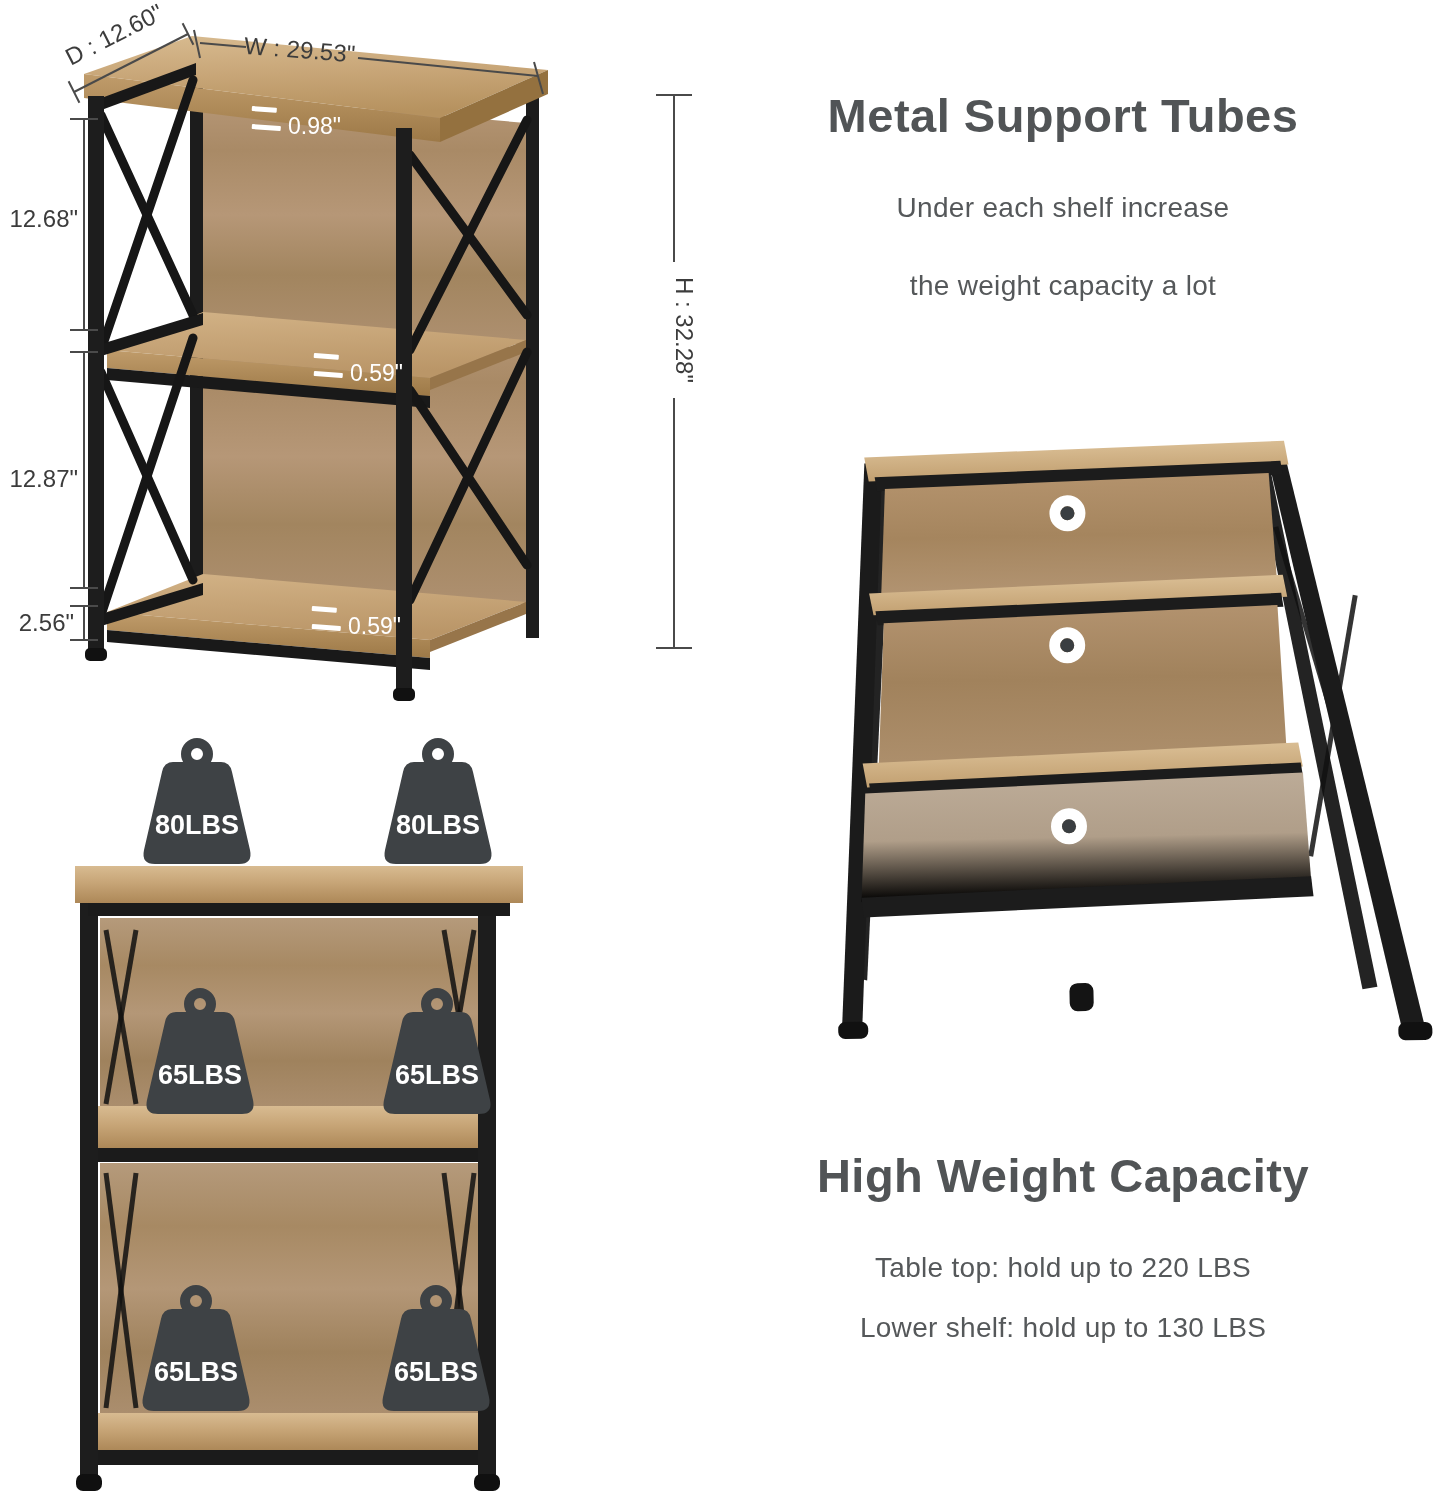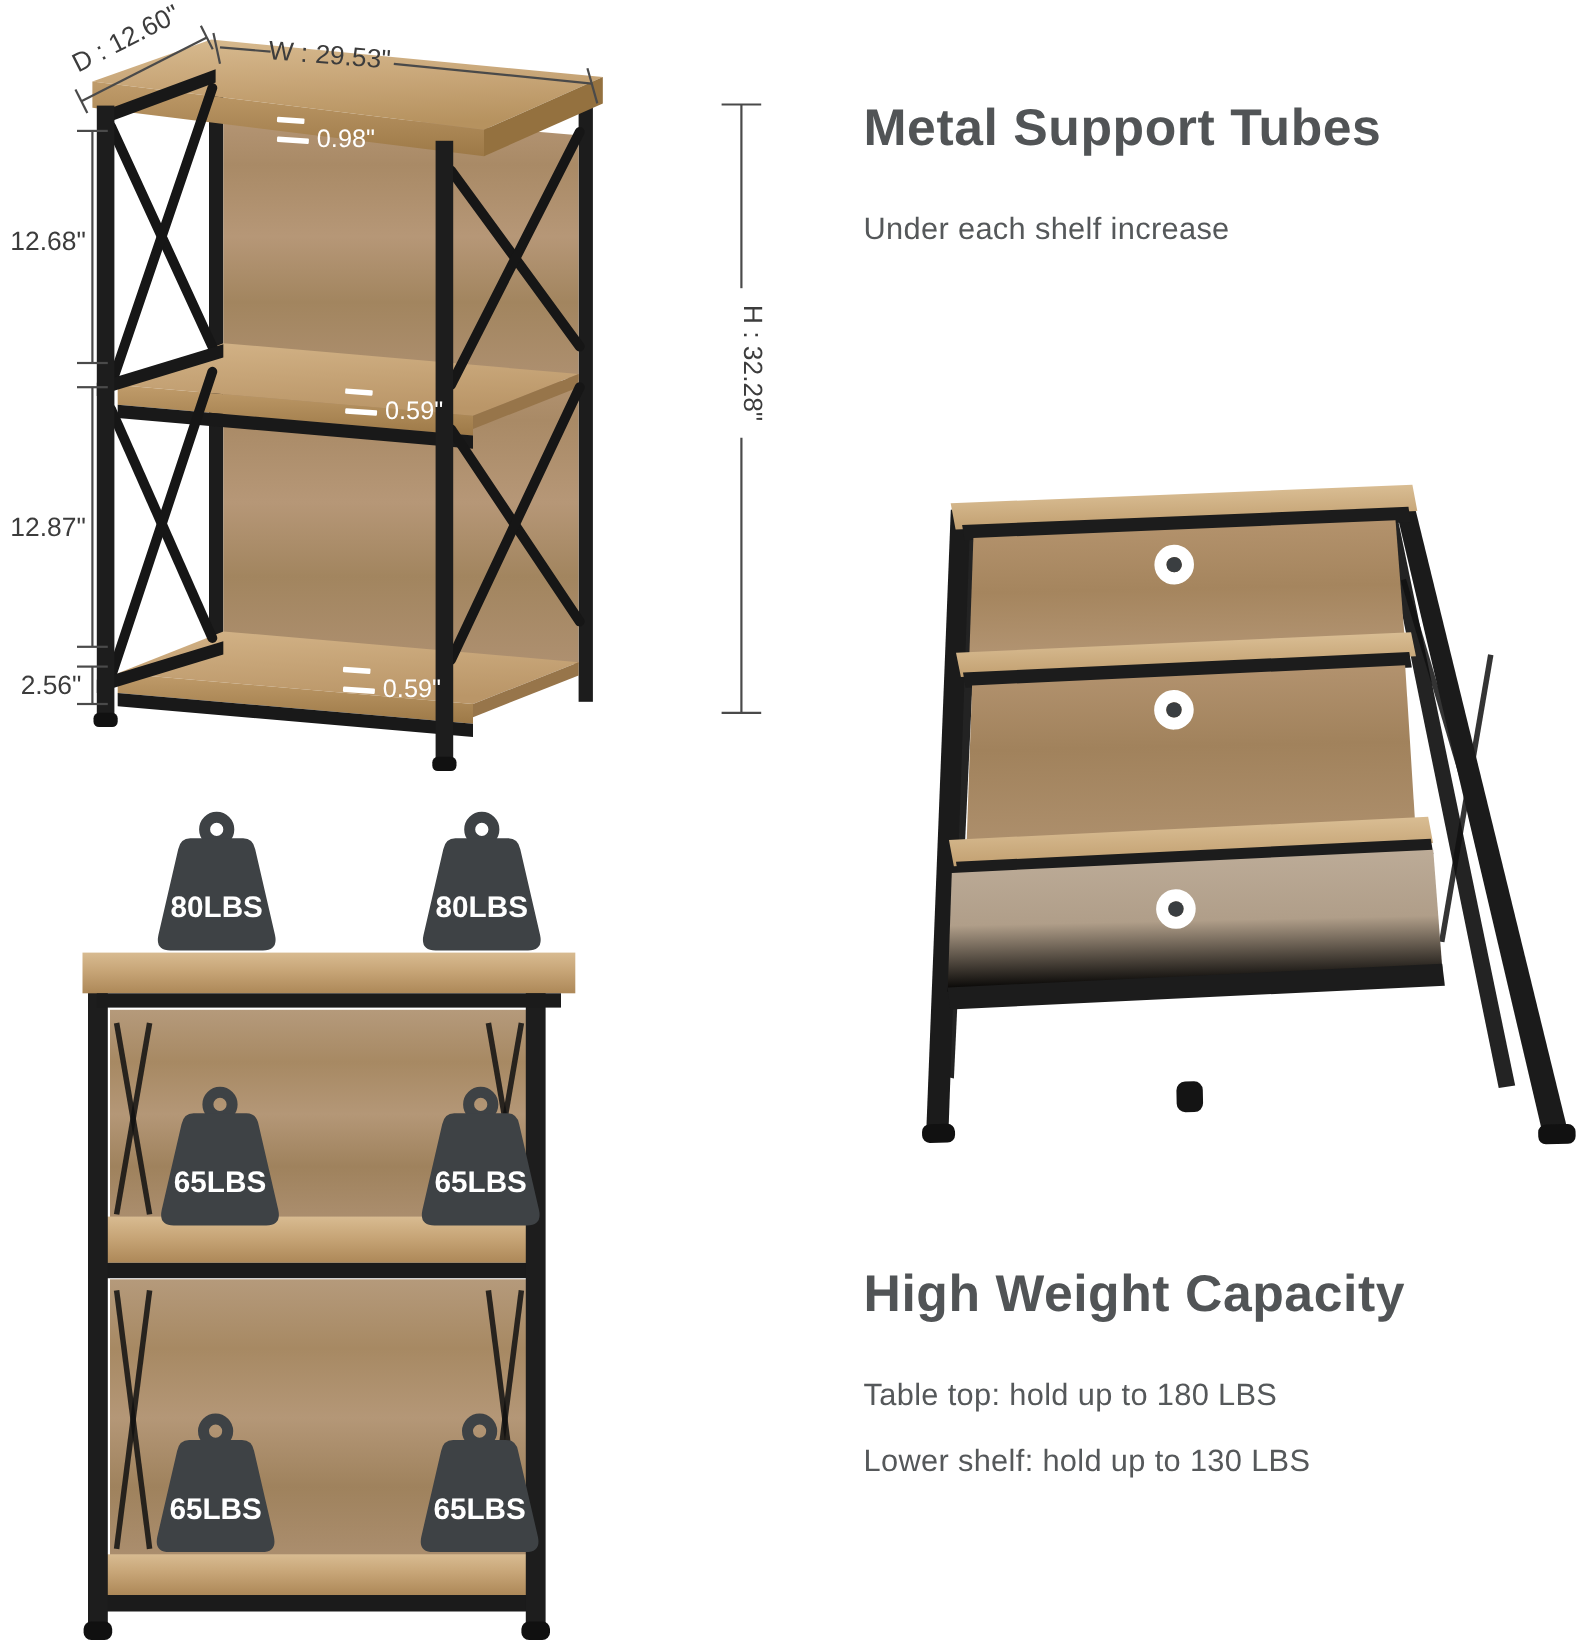--- a/index.html
+++ b/index.html
@@ -1,19 +1,19 @@
 <!DOCTYPE html>
 <html><head>
 <meta charset="utf-8">
 <style>
   html,body{margin:0;padding:0;background:#fff;}
   .canvas{position:relative;width:1441px;height:1500px;background:#ffffff;overflow:hidden;
           font-family:"Liberation Sans", sans-serif;}
   .abs{position:absolute;}
-  .txt-col{width:556px;}
+  .txt-col{width:556px;text-align:center;}
   .big-heading{font-size:47px;font-weight:bold;color:#515456;letter-spacing:.5px;white-space:nowrap;}
   .sub-line{font-size:28px;font-weight:400;color:#55585a;letter-spacing:.3px;white-space:nowrap;}
   svg{display:block;}
   svg text{font-family:"Liberation Sans", sans-serif;}
   .dim-txt{font-size:24px;fill:#3c3c3c;}
   .white-lbl{font-size:23px;fill:#ffffff;}
   .wtxt{font-size:27px;font-weight:bold;fill:#ffffff;}
   .dim-line{stroke:#4a4a4a;stroke-width:2;fill:none;}
   .xbrace{stroke:#161616;stroke-width:9;fill:none;stroke-linecap:round;}
   .xbrace2{stroke:#101010;stroke-width:5;fill:none;opacity:.85;}
@@ -133,20 +133,21 @@
     </g>
     <g>
       <rect x="312" y="606" width="25" height="5" rx="1" fill="#fff" transform="rotate(4 312 606)"></rect>
       <rect x="312" y="624" width="29" height="5" rx="1" fill="#fff" transform="rotate(4 312 624)"></rect>
       <text class="white-lbl" x="348" y="634">0.59"</text>
     </g>
   </svg>
 
   <div class="abs txt-col big-heading" style="left:785px;top:88px">Metal Support Tubes</div>
   <div class="abs txt-col sub-line" style="left:785px;top:192px">Under each shelf increase</div>
+  <div class="abs txt-col sub-line" style="left:785px;top:270px">the weight capacity a lot</div>
 
   <svg class="abs" style="left:810px;top:430px" width="640" height="660" viewBox="0 0 640 660">
     <defs>
       <linearGradient id="tTop" x1="0" y1="0" x2="0" y2="1">
         <stop offset="0" stop-color="#d9bd93"></stop>
           <stop offset="1" stop-color="#c2a071"></stop>
       </linearGradient>
       <linearGradient id="tP1" x1="0" y1="0" x2="0" y2="1">
         <stop offset="0" stop-color="#b3926c"></stop>
           <stop offset="0.5" stop-color="#a5855e"></stop>
@@ -277,16 +278,16 @@
       <text class="wtxt" x="0" y="80" text-anchor="middle">65LBS</text>
     </g>
     <g transform="translate(406,583)">
       <circle class="wring" r="11"></circle>
       <path class="wbody" d="M -24,8 L 24,8 Q 33,8 35,18 L 53,96 Q 56,110 42,110 L -42,110 Q -56,110 -53,96 L -35,18 Q -33,8 -24,8 Z"></path>
       <text class="wtxt" x="0" y="80" text-anchor="middle">65LBS</text>
     </g>
   </svg>
 
   <div class="abs txt-col big-heading" style="left:785px;top:1148px">High Weight Capacity</div>
-  <div class="abs txt-col sub-line" style="left:785px;top:1252px">Table top: hold up to 180 LBS</div>
+  <div class="abs txt-col sub-line" style="left:785px;top:1252px">Table top: hold up to 220 LBS</div>
   <div class="abs txt-col sub-line" style="left:785px;top:1312px">Lower shelf: hold up to 130 LBS</div>
 
 </div>
 
 </body></html>

